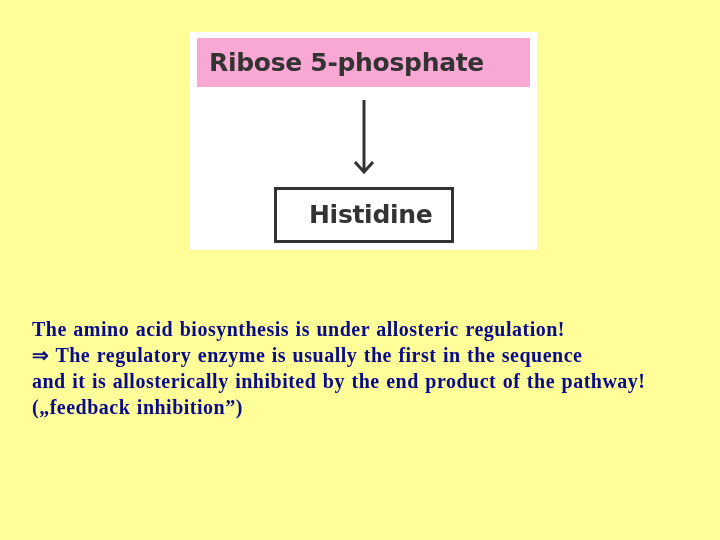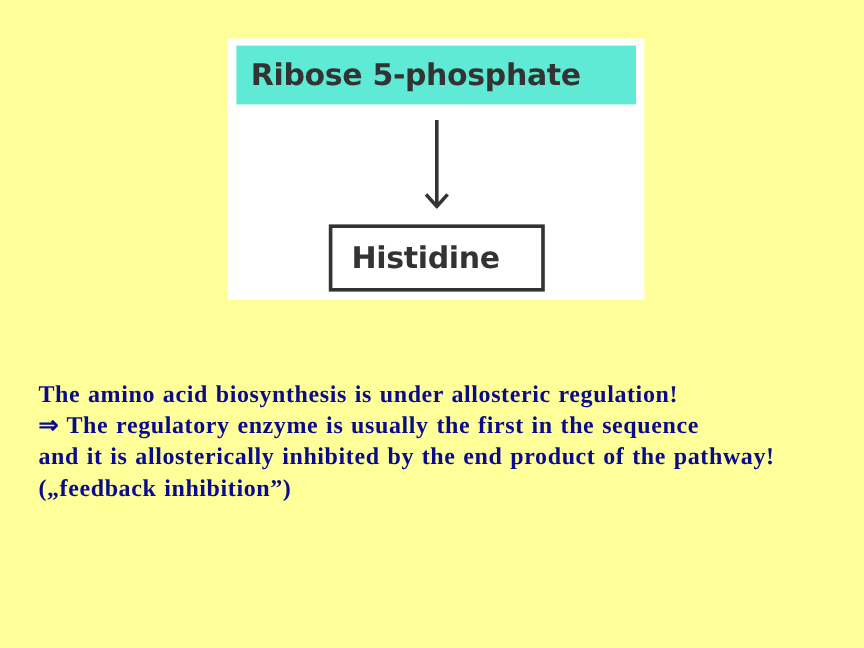--- a/index.html
+++ b/index.html
@@ -20,21 +20,21 @@
       width: 347px;
       height: 218px;
       background: #ffffff;
     }
     .source-box {
       position: absolute;
       left: 7px;
       top: 6px;
       width: 333px;
       height: 49px;
-      background: #5eead4;
+      background: #f9a8d4;
       box-sizing: border-box;
       padding-left: 12px;
       font-family: "DejaVu Sans", sans-serif;
       font-weight: bold;
       font-size: 25px;
       line-height: 49px;
       color: #333333;
       letter-spacing: -0.3px;
       white-space: nowrap;
     }
@@ -46,21 +46,21 @@
       height: 74px;
     }
     .product-box {
       position: absolute;
       left: 84px;
       top: 155px;
       width: 180px;
       height: 56px;
       box-sizing: border-box;
       border: 3px solid #333333;
-      padding-left: 16px;
+      padding-left: 32px;
       font-family: "DejaVu Sans", sans-serif;
       font-weight: bold;
       font-size: 25px;
       line-height: 50px;
       color: #333333;
       letter-spacing: -0.3px;
       white-space: nowrap;
     }
     .caption {
       position: absolute;

